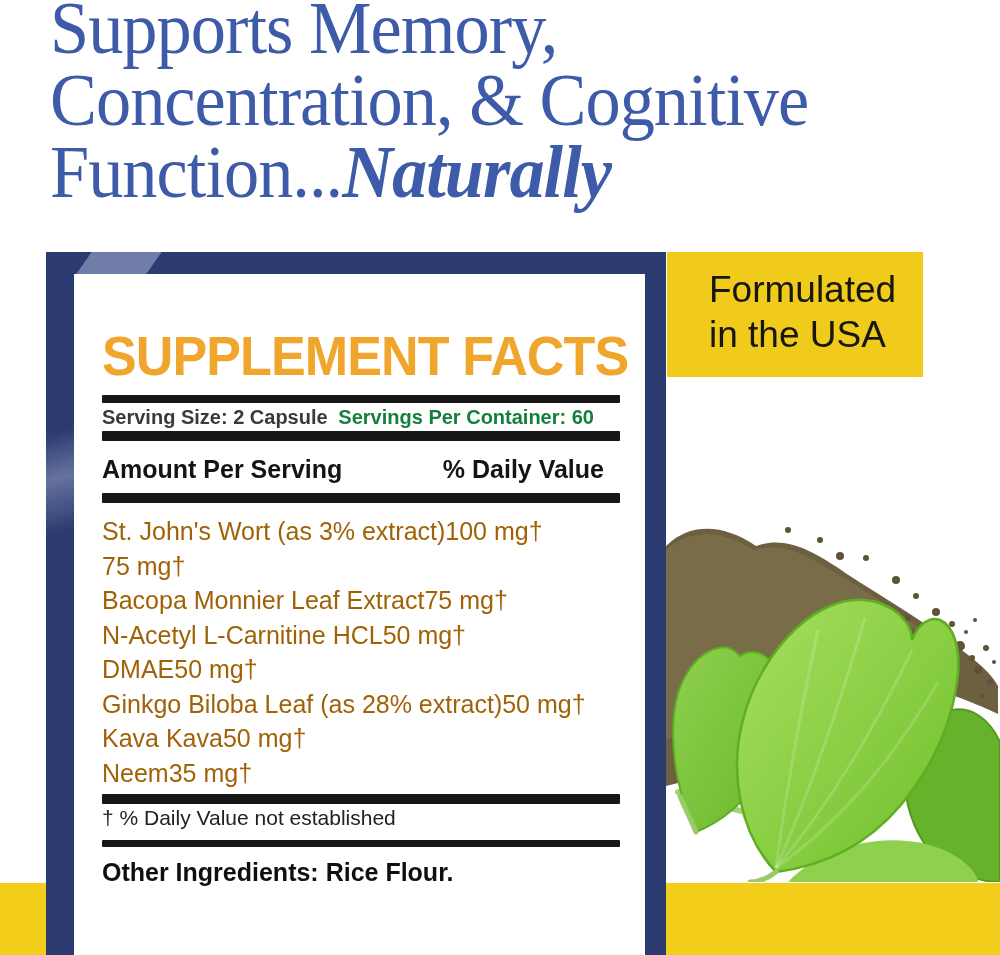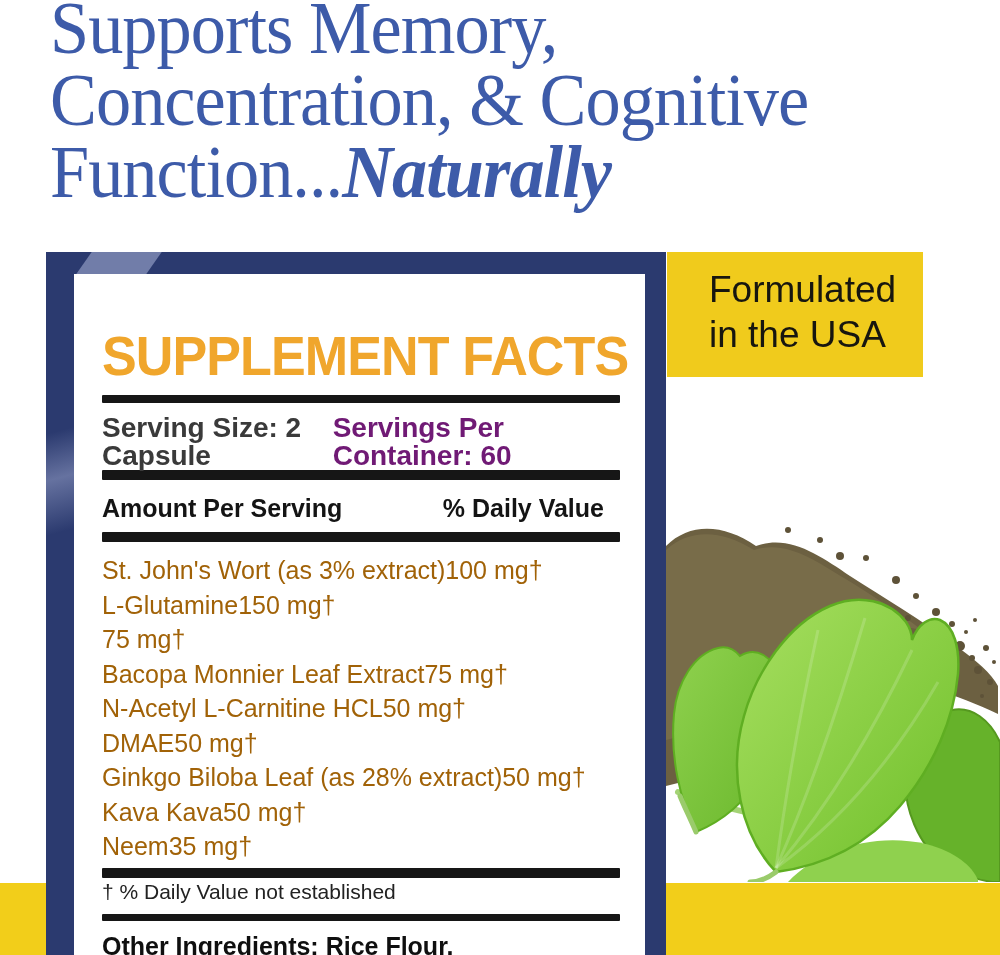--- a/index.html
+++ b/index.html
@@ -29,23 +29,23 @@
   .panel-content{position:absolute;left:28px;right:25px;top:0;color:#141414;}
   .sf-title{
     margin-top:52px;font-size:56px;font-weight:700;letter-spacing:-1px;color:#F0A62C;
     transform:scaleX(.93);transform-origin:left;white-space:nowrap;line-height:60px;
   }
   .bar{background:#161616;border-radius:1px;}
   .bar-8{height:8px;margin-top:9px;}
   .bar-10{height:10px;}
   .bar-7{height:7px;}
   .row{display:flex;justify-content:space-between;align-items:baseline;}
-  .serving-row{margin-top:11px;font-size:28px;line-height:28px;padding-right:26px;}
+  .serving-row{margin-top:0;font-size:20px;line-height:28px;padding-right:26px;}
   .serving-size{font-weight:700;color:#3a3a3a;}
-  .servings-per{font-weight:700;color:#701a75;}
+  .servings-per{font-weight:700;color:#15803d;}
   .hdr-row{margin-top:13px;margin-bottom:9px;font-size:25px;line-height:30px;font-weight:700;padding-right:16px;}
   .ing-rows{margin-top:11px;}
   .ing-row{display:flex;justify-content:flex-start;font-size:25px;line-height:34.5px;color:#a16207;}
   .ing-amt{white-space:nowrap;}
   .foot{margin-bottom:8px;font-size:21px;line-height:28px;color:#222;}
   .other{margin-top:11px;font-size:25px;font-weight:700;color:#0f0f0f;}
   .m4{margin-top:4px;}
   
   .usa-badge{
     position:absolute;left:667px;top:252px;width:256px;height:125px;background:#F0CB1C;z-index:4;
@@ -135,24 +135,20 @@
           <span>% Daily Value</span>
         </div>
         <div class="bar bar-10"></div>
 
         <div class="ing-rows">
           <div class="ing-row">
             <span>St. John's Wort (as 3% extract)</span>
             <span class="ing-amt">100 mg†</span>
           </div>
           <div class="ing-row">
-            <span>L-Glutamine</span>
-            <span class="ing-amt">150 mg†</span>
-          </div>
-          <div class="ing-row">
             <span class="ing-amt">75 mg†</span>
           </div>
           <div class="ing-row">
             <span>Bacopa Monnier Leaf Extract</span>
             <span class="ing-amt">75 mg†</span>
           </div>
           <div class="ing-row">
             <span>N-Acetyl L-Carnitine HCL</span>
             <span class="ing-amt">50 mg†</span>
           </div>

